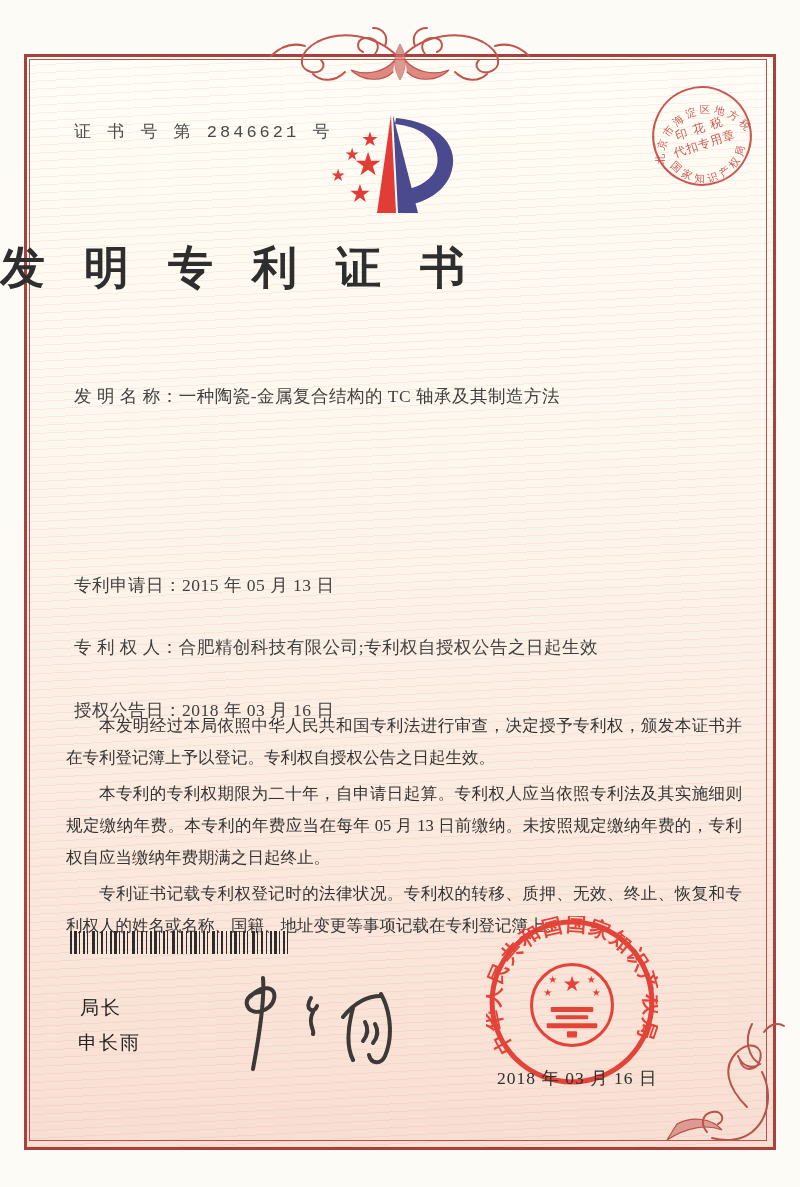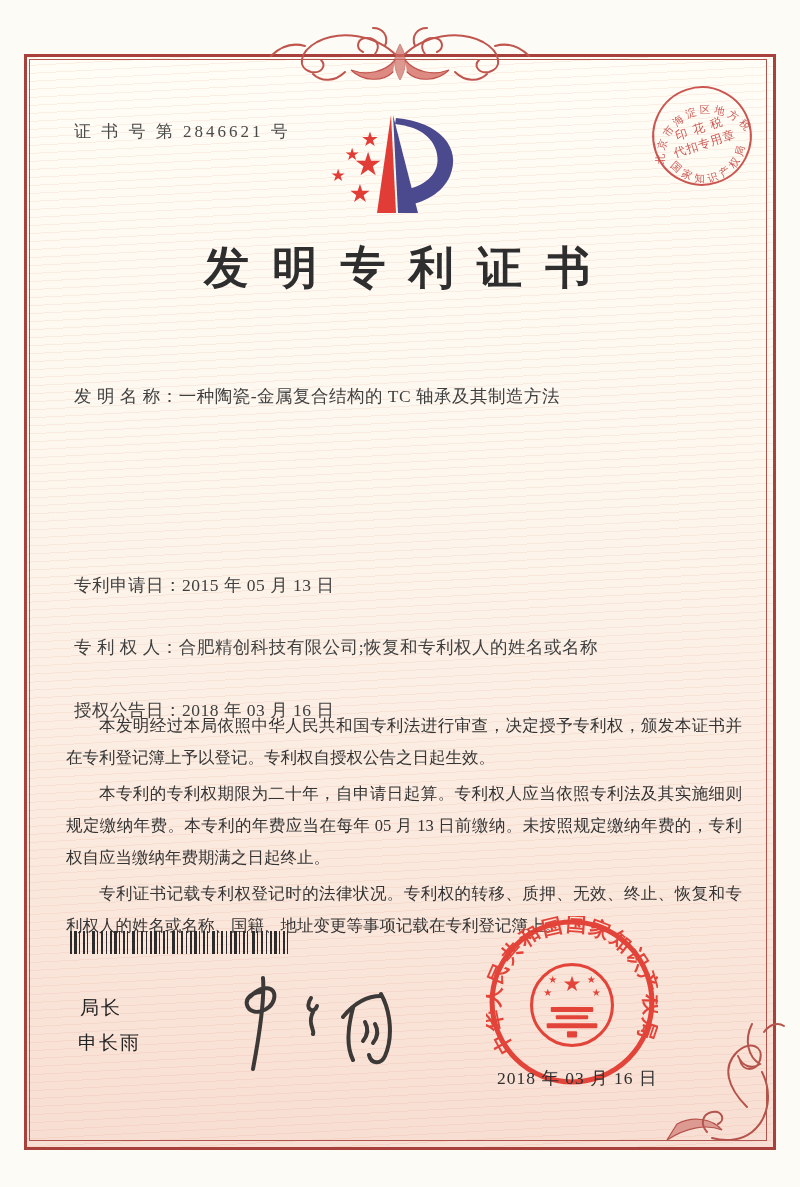--- a/index.html
+++ b/index.html
@@ -6,23 +6,23 @@
   #page{position:relative;width:800px;height:1187px;overflow:hidden;
         font-family:"Liberation Serif","DejaVu Serif",serif;color:#3b3b3b;background:#fcfbf6;}
   
   .paper{position:absolute;left:24px;top:54px;width:746px;height:1090px;
          border:3px solid #a8403c;
          background:
            repeating-linear-gradient(177deg, rgba(226,150,128,0.14) 0 1px, rgba(255,255,255,0) 1px 8px),
            linear-gradient(180deg,#fffdf6 0%,#fdf7ee 38%,#fbeadf 70%,#f8ded2 100%);}
   .paper-inner{position:absolute;left:29px;top:59px;width:736px;height:1080px;
          border:1px solid #b2544e;pointer-events:none;}
-  .cert-no{position:absolute;left:74px;top:120px;font-size:17px;letter-spacing:3px;color:#4a4a4a;white-space:pre;}
-  .title{position:absolute;left:0;top:238px;width:800px;text-align:center;
-         font-size:45px;font-weight:600;letter-spacing:6px;color:#2e2e2e;white-space:pre;}
+  .cert-no{position:absolute;left:74px;top:120px;font-size:17px;letter-spacing:3px;color:#4a4a4a;white-space:pre;font-family:Liberation Mono, monospace;}
+  .title{position:absolute;left:0;top:238px;width:800px;text-align:left;
+         font-size:45px;font-weight:600;letter-spacing:6px;color:#2e2e2e;white-space:pre;font-family:Liberation Mono, monospace;}
   .field{position:absolute;left:74px;font-size:17.5px;color:#3f3f3f;white-space:pre;letter-spacing:0.5px;margin-top:20px;}
   .f0{top:364px}.f1{top:430px}.f2{top:492px}.f3{top:553px}.f4{top:615px}.f5{top:678px}
   .body-text{position:absolute;left:66px;top:710px;width:676px;font-size:16.5px;
              line-height:32px;color:#343434;text-align:justify;}
   .body-text p{margin:0 0 4px 0;text-indent:2em;}
   .barcode{position:absolute;left:70px;top:931px;width:222px;height:23px;
      background:repeating-linear-gradient(90deg,
        #2c2c2c 0 2px, transparent 2px 4px, #2c2c2c 4px 7px, transparent 7px 9px,
        #2c2c2c 9px 10px, transparent 10px 13px, #2c2c2c 13px 15px, transparent 15px 17px,
        #2c2c2c 17px 18px, transparent 18px 22px, #2c2c2c 22px 25px, transparent 25px 27px,
@@ -107,21 +107,21 @@
       </text>
       <text x="85" y="80" font-size="15" text-anchor="middle" letter-spacing="2">印 花 税</text>
       <text x="85" y="100" font-size="15" text-anchor="middle" letter-spacing="1">代扣专用章</text>
     </g>
   </svg>
 
   <div class="title">发 明 专 利 证 书</div>
 
   <div class="field f0"><span>发 明 名 称：</span><span>一种陶瓷-金属复合结构的 TC 轴承及其制造方法</span></div>
   <div class="field f3"><span>专利申请日：</span><span>2015 年 05 月 13 日</span></div>
-  <div class="field f4"><span>专 利 权 人：</span><span>合肥精创科技有限公司;恢复和专利权人的姓名或名称</span></div>
+  <div class="field f4"><span>专 利 权 人：</span><span>合肥精创科技有限公司;专利权自授权公告之日起生效</span></div>
   <div class="field f5"><span>授权公告日：</span><span>2018 年 03 月 16 日</span></div>
 
   <div class="body-text">
     <p>本发明经过本局依照中华人民共和国专利法进行审查，决定授予专利权，颁发本证书并在专利登记簿上予以登记。专利权自授权公告之日起生效。</p>
     <p>本专利的专利权期限为二十年，自申请日起算。专利权人应当依照专利法及其实施细则规定缴纳年费。本专利的年费应当在每年 05 月 13 日前缴纳。未按照规定缴纳年费的，专利权自应当缴纳年费期满之日起终止。</p>
     <p>专利证书记载专利权登记时的法律状况。专利权的转移、质押、无效、终止、恢复和专利权人的姓名或名称、国籍、地址变更等事项记载在专利登记簿上。</p>
   </div>
 
   <div class="barcode"></div>
 

